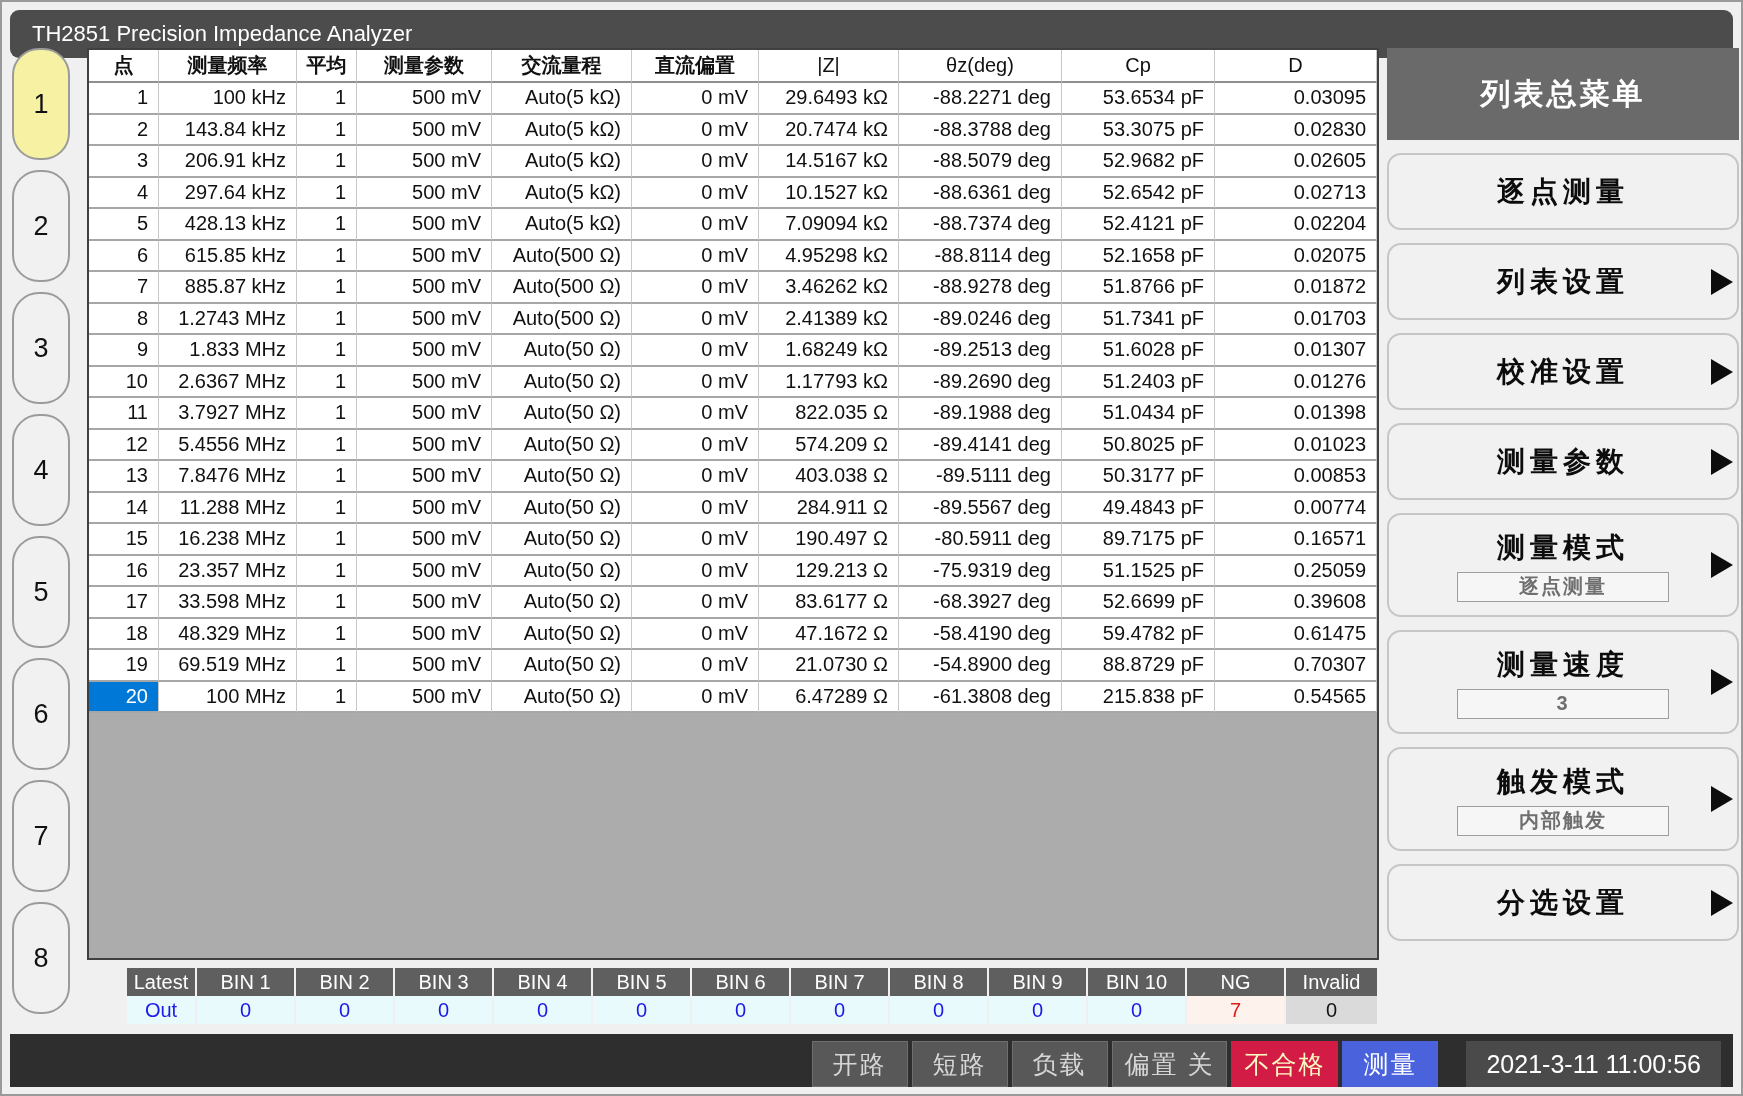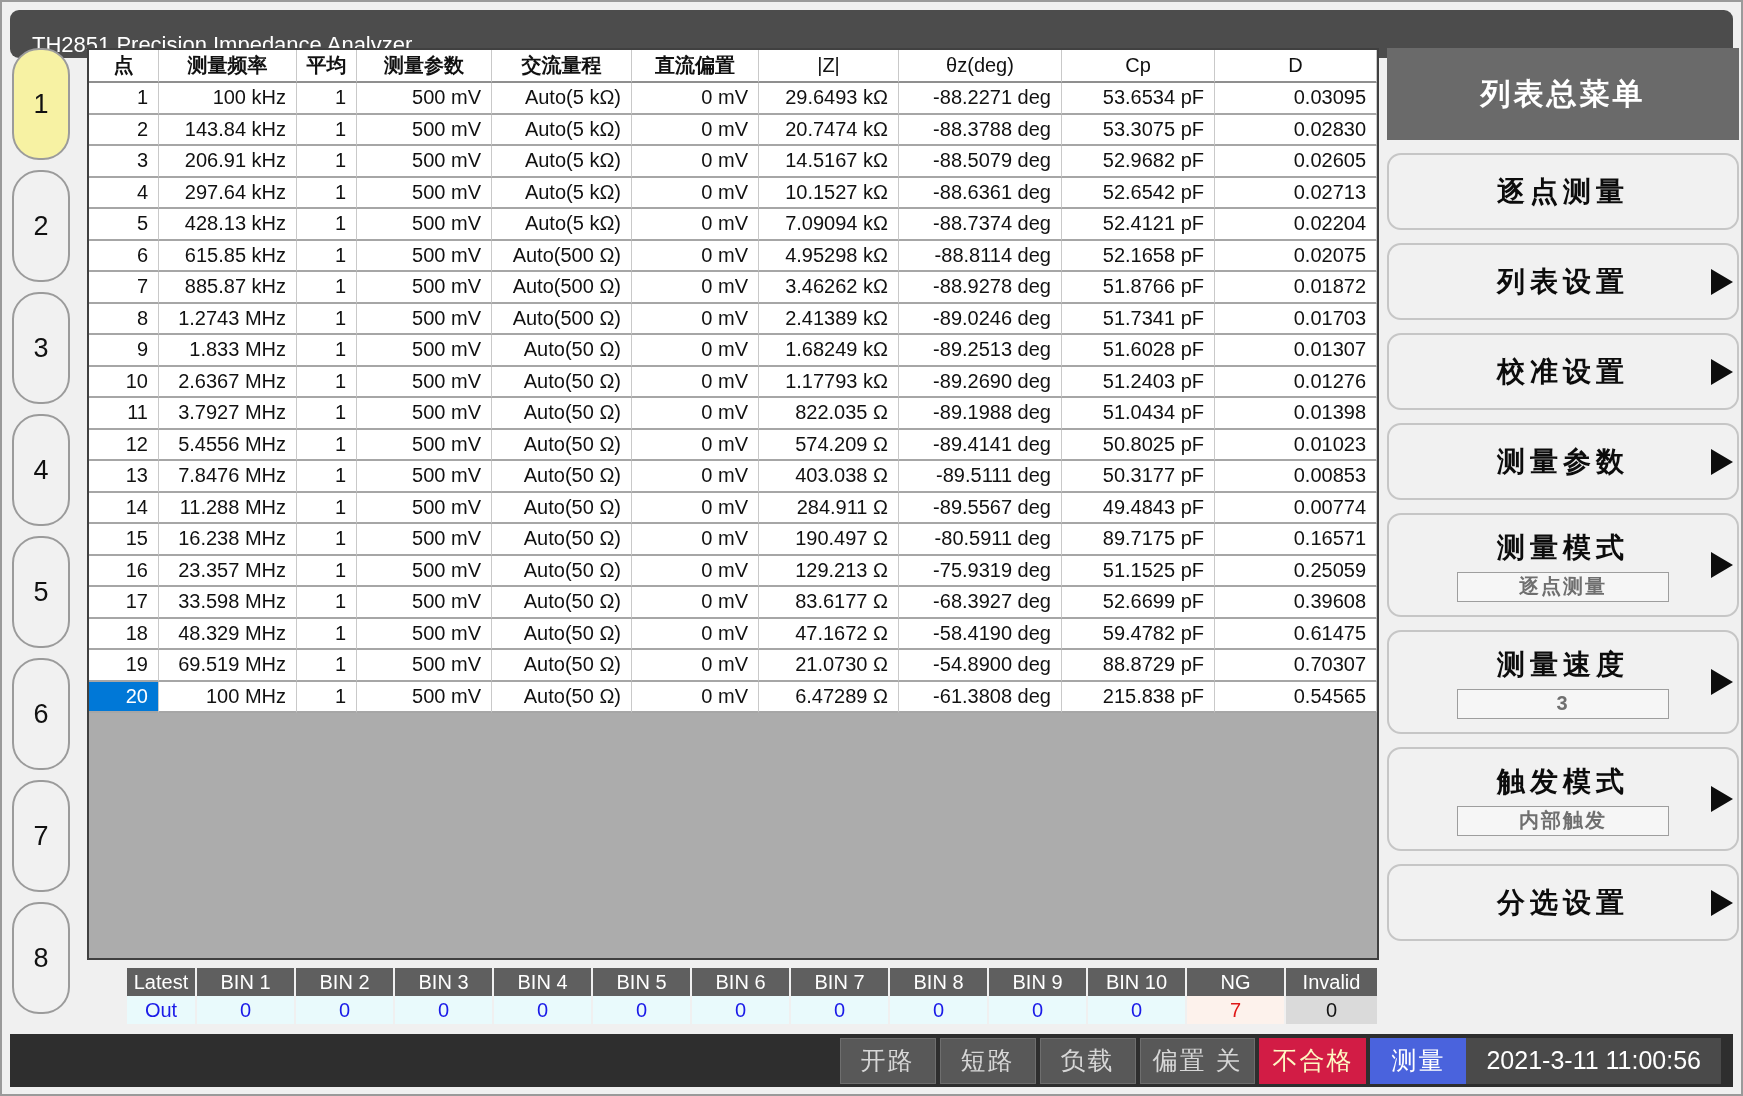--- a/index.html
+++ b/index.html
@@ -5,21 +5,21 @@
   * { box-sizing: border-box; margin: 0; padding: 0; }
   html,body { background:#d7d7d7; }
   body { font-family: "Liberation Sans", "DejaVu Sans", sans-serif; }
   .screen {
     position: relative; width: 1743px; height: 1096px;
     background: #f0f0f0; border: 2px solid #9a9a9a; overflow: hidden;
   }
   
   .titlebar {
     position: absolute; left: 8px; right: 8px; top: 8px; height: 48px;
-    background: #4c4c4c; color: #fff; display: flex; align-items: flex-end;
+    background: #4c4c4c; color: #fff; display: flex; align-items: center;
     padding-left: 22px; font-size: 22px; border-radius: 9px;
   }
   
   .tabstrip { position: absolute; left: 10px; top: 46px; width: 58px;
     display: flex; flex-direction: column; gap: 10px; }
   .tab {
     height: 112px; border: 2px solid #9b9b9b; border-radius: 27px;
     background: #f1f1f1; display: flex; align-items: center; justify-content: center;
     font-size: 27px; color: #111; cursor: pointer;
   }
@@ -70,34 +70,34 @@
     display: flex; align-items: center; justify-content: center; letter-spacing: 2px;
   }
   .arrow {
     position: absolute; right: 4px; top: 50%; transform: translateY(-50%);
     width: 0; height: 0; border-left: 22px solid #0d0d0d;
     border-top: 13px solid transparent; border-bottom: 13px solid transparent;
   }
   
   .footer {
     position: absolute; left: 8px; right: 8px; top: 1032px; height: 53px;
-    background: #2e2e2e; display: flex; align-items: center; justify-content: flex-end;
+    background: #2e2e2e; display: flex; align-items: flex-end; justify-content: flex-end;
     padding-right: 12px;
   }
   .fbtns { display: flex; align-items: center; gap: 4px; }
   .fbtn {
     min-width: 96px; height: 46px; padding: 0 12px;
     background: #585858; border: 1px solid #6e6e6e; color: #d6d6d6;
     display: flex; align-items: center; justify-content: center; font-size: 25px;
     letter-spacing: 2px; cursor: pointer;
   }
   .fbtn.alert { background: var(--c-ng_red, #d21c45); border-color: var(--c-ng_red, #d21c45); color: #fef9c3; }
   .fbtn.primary { background: var(--c-measure_blue, #4a63dd); border-color: var(--c-measure_blue, #4a63dd); color: #fff; }
   .timestamp {
-    height: 46px; background: #4a4a4a; color: #fff;
+    margin-left: 28px; height: 46px; background: #4a4a4a; color: #fff;
     font-size: 25px; display: flex; align-items: center; padding: 0 20px;
   }
 </style>
 </head>
 <body>
 
 <div class="screen">
 
   <div class="titlebar">
     <span>TH2851 Precision Impedance Analyzer</span>

